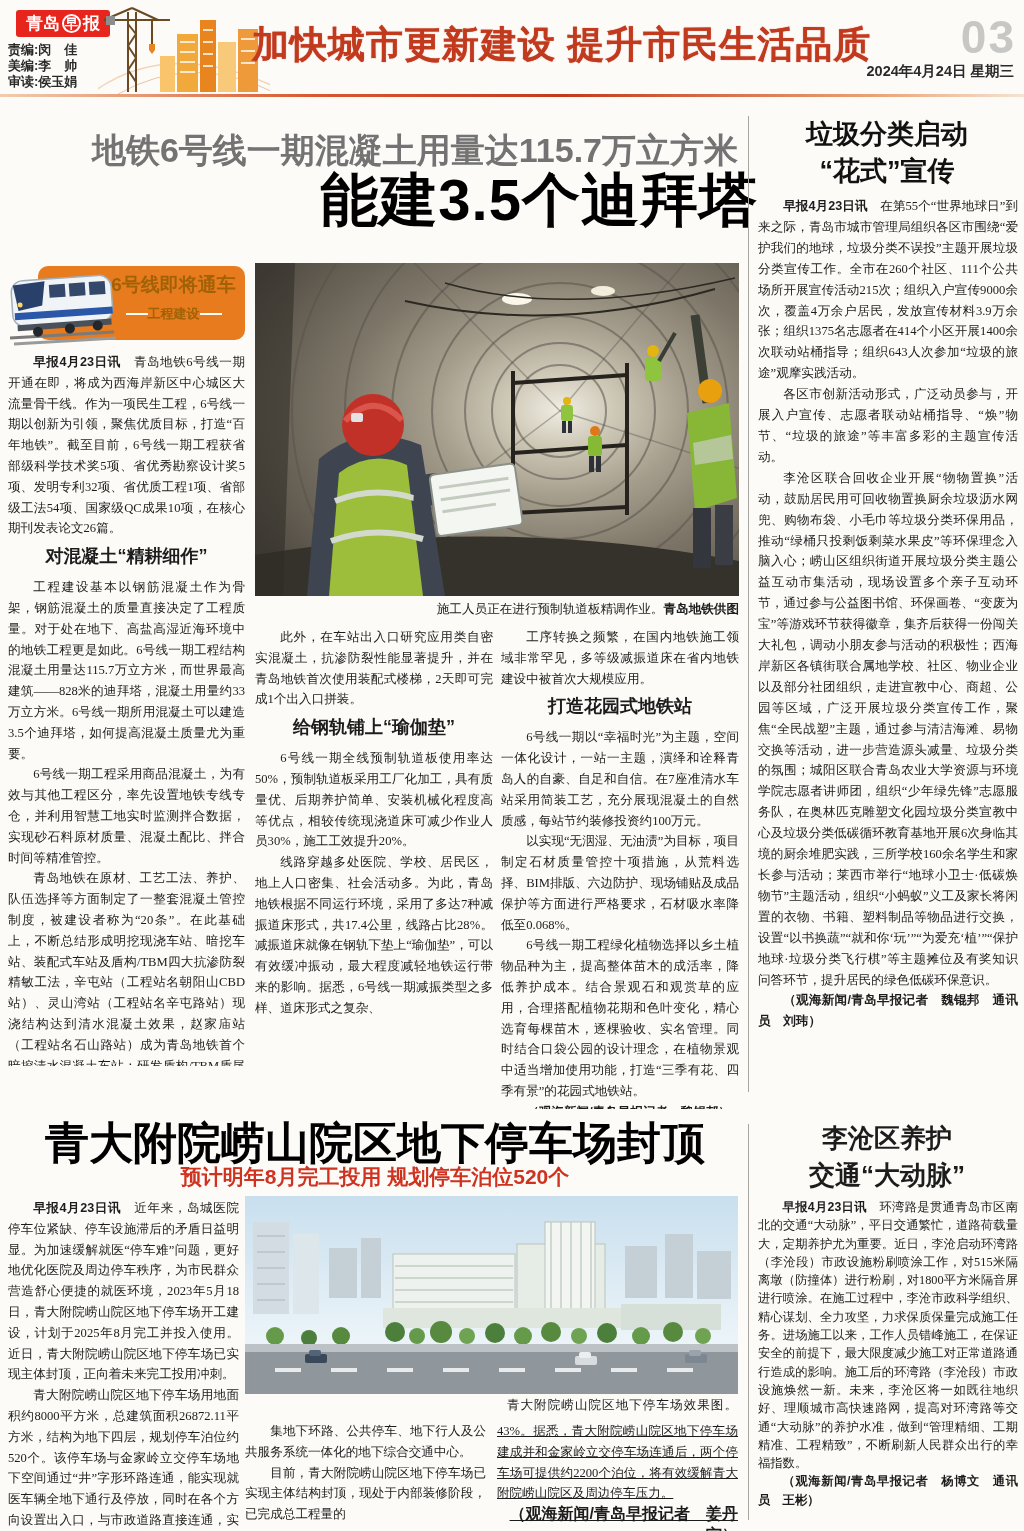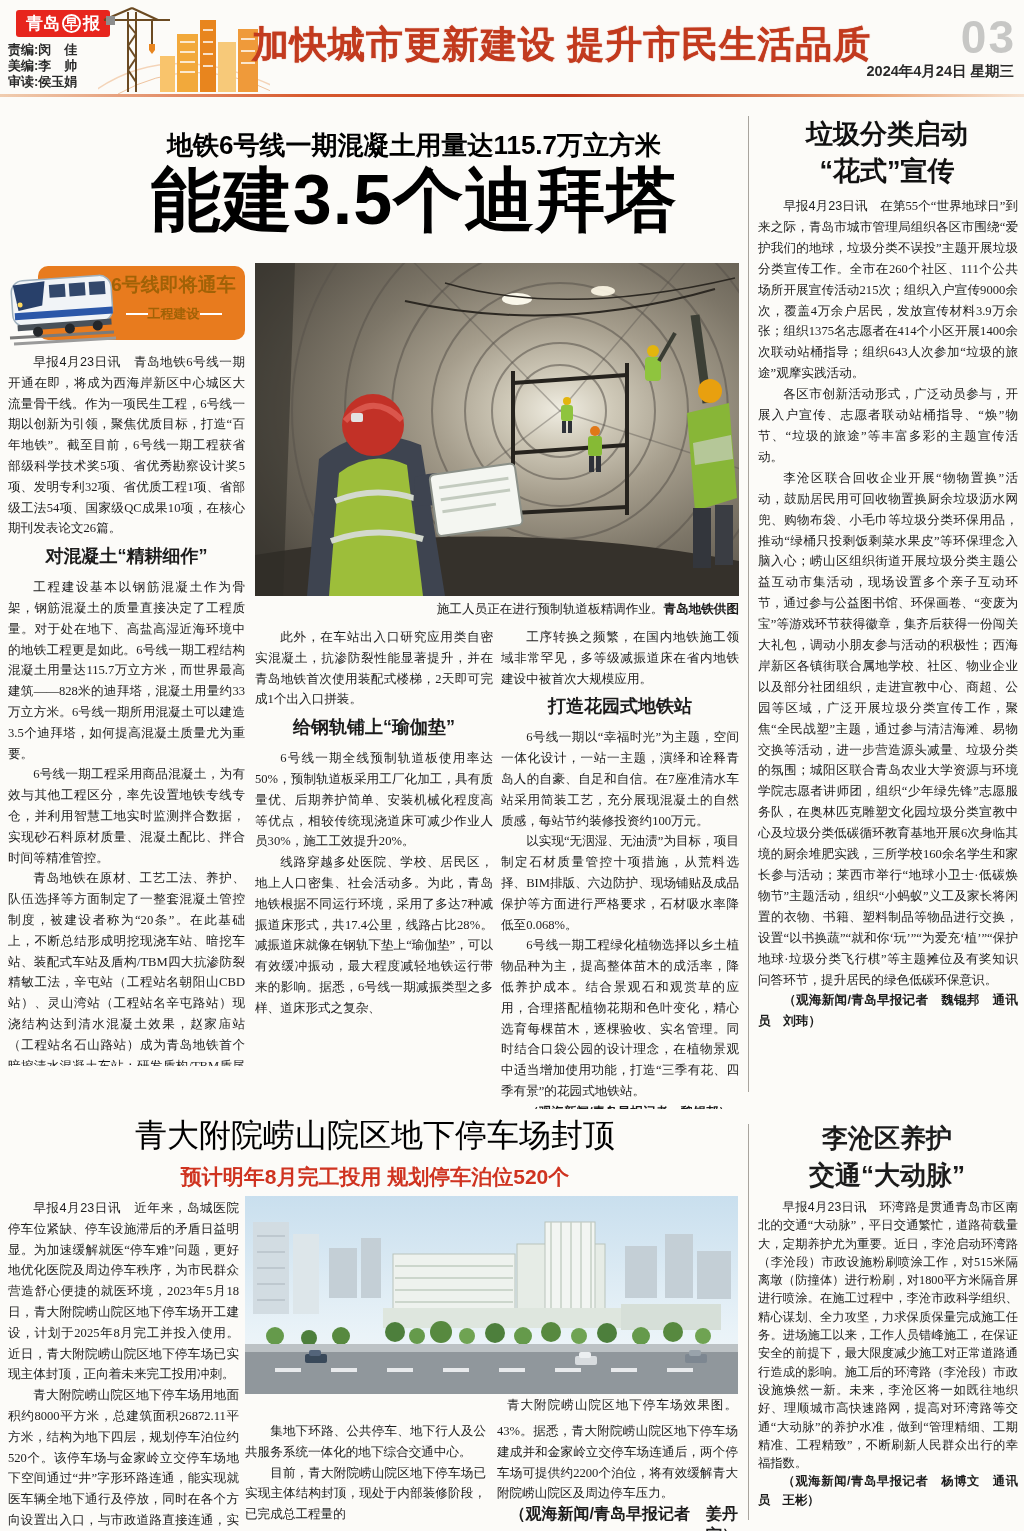--- a/index.html
+++ b/index.html
@@ -16,60 +16,60 @@
         display:flex;align-items:center;justify-content:center;font-size:13px;box-sizing:border-box;}
   .editors{left:8px;top:42px;font-size:13px;line-height:16px;font-weight:bold;color:#2a2a2a;}
   .banner{left:252px;top:20px;width:628px;font-size:37px;font-weight:900;color:#c23a1e;
           letter-spacing:1px;white-space:nowrap;text-shadow:0 0 1px #c23a1e;}
   .pagenum{right:8px;top:10px;font-size:46px;color:#c7c7c5;font-weight:bold;letter-spacing:2px;}
   .pagedate{right:10px;top:62px;font-size:14.5px;color:#2a2a2a;font-weight:bold;}
   .hdr-rule{left:0;top:94px;width:1024px;height:3px;
             background:linear-gradient(90deg,#f0cdb0,#d85a2e 30%,#c23a1e 55%,#e9a173 85%,#f6e3d2);}
 
   
-  .kicker{left:90px;top:128px;width:648px;text-align:center;font-size:26px;font-weight:900;color:#000000;}
-  .bigtitle{left:70px;top:158px;width:688px;text-align:center;font-size:70px;line-height:84px;
+  .kicker{left:90px;top:128px;width:648px;text-align:right;font-size:34px;font-weight:900;color:#737373;}
+  .bigtitle{left:70px;top:158px;width:688px;text-align:right;font-size:58px;line-height:84px;
             font-weight:900;color:#000;letter-spacing:1px;}
   .badge{left:8px;top:260px;width:237px;height:86px;}
   .badge .plate{position:absolute;left:30px;top:6px;right:0;bottom:6px;background:#e87b1e;border-radius:10px;}
   .badge .btxt{position:absolute;left:98px;top:12px;right:4px;color:#a16207;text-align:center;}
   .badge .b1{font-size:19px;font-weight:900;white-space:nowrap;}
   .badge .b2{margin-top:7px;font-size:13px;font-weight:bold;display:flex;align-items:center;justify-content:center;gap:0;}
   .badge .dash{width:22px;height:2px;background:#fff;}
   .badge svg{position:absolute;left:-2px;top:2px;}
 
   .coltext p{margin:0;text-align:justify;text-indent:2em;font-size:12.6px;line-height:20.8px;}
   .coltext .colsub{text-align:center;text-indent:0;font-family:"Liberation Sans",sans-serif;
                    font-weight:900;font-size:18px;line-height:24px;margin:5px 0 9px;}
-  .dateline{font-weight:normal;font-family:"Liberation Sans",sans-serif;}
+  .dateline{font-weight:bold;font-family:"Liberation Sans",sans-serif;}
   .byline{font-weight:bold;font-family:"Liberation Sans",sans-serif;}
   .col1{left:8px;top:352px;width:237px;height:714px;overflow:hidden;}
   .photo1{left:255px;top:263px;width:484px;height:333px;overflow:hidden;background:#4e4940;}
   .cap1{left:255px;top:601px;width:484px;text-align:right;font-size:12.6px;}
   .cap1 b{font-family:Liberation Serif, serif;}
   .col2{left:255px;top:627px;width:238px;height:482px;overflow:hidden;}
   .col3{left:501px;top:627px;width:238px;height:482px;overflow:hidden;}
 
   .vrule1{left:748px;top:116px;width:1px;height:976px;background:#a8a49e;}
   .vrule2{left:748px;top:1124px;width:1px;height:396px;background:#a8a49e;}
 
   
   .r-title{left:756px;top:116px;width:262px;text-align:center;font-size:27px;line-height:37px;
            font-weight:900;color:#111;}
   .r-body{left:758px;top:196px;width:260px;height:900px;overflow:hidden;}
   .r-body p{margin:0;text-align:justify;text-indent:2em;font-size:12.6px;line-height:20.9px;}
 
   
-  .b-title{left:16px;top:1114px;width:718px;text-align:center;font-size:32px;font-weight:400;color:#000;}
+  .b-title{left:16px;top:1114px;width:718px;text-align:center;font-size:44px;font-weight:700;color:#000;}
   .b-sub{left:16px;top:1163px;width:718px;text-align:center;font-size:21px;font-weight:900;color:#cf3320;}
   .bcol1{left:8px;top:1198px;width:231px;height:333px;overflow:hidden;}
   .photo2{left:245px;top:1196px;width:493px;height:198px;overflow:hidden;background:#cfe2ee;}
   .cap2{left:245px;top:1397px;width:493px;text-align:right;font-size:12.6px;letter-spacing:1px;}
   .bcol2{left:245px;top:1421px;width:241px;height:110px;overflow:hidden;}
-  .bcol3{left:497px;top:1421px;width:241px;height:110px;overflow:hidden;}
+  .bcol3{left:497px;top:1421px;width:241px;height:110px;overflow:hidden;text-decoration:underline;}
   .bcol3 .byline{display:block;text-align:right;text-indent:0;}
 
   
   .l-title{left:756px;top:1120px;width:262px;text-align:center;font-size:26px;line-height:37px;font-weight:900;}
   .l-body{left:758px;top:1198px;width:260px;height:326px;overflow:hidden;}
   .l-body p{margin:0;text-align:justify;text-indent:2em;font-size:12.3px;line-height:18.3px;}
 </style>
 </head>
 <body>
 

